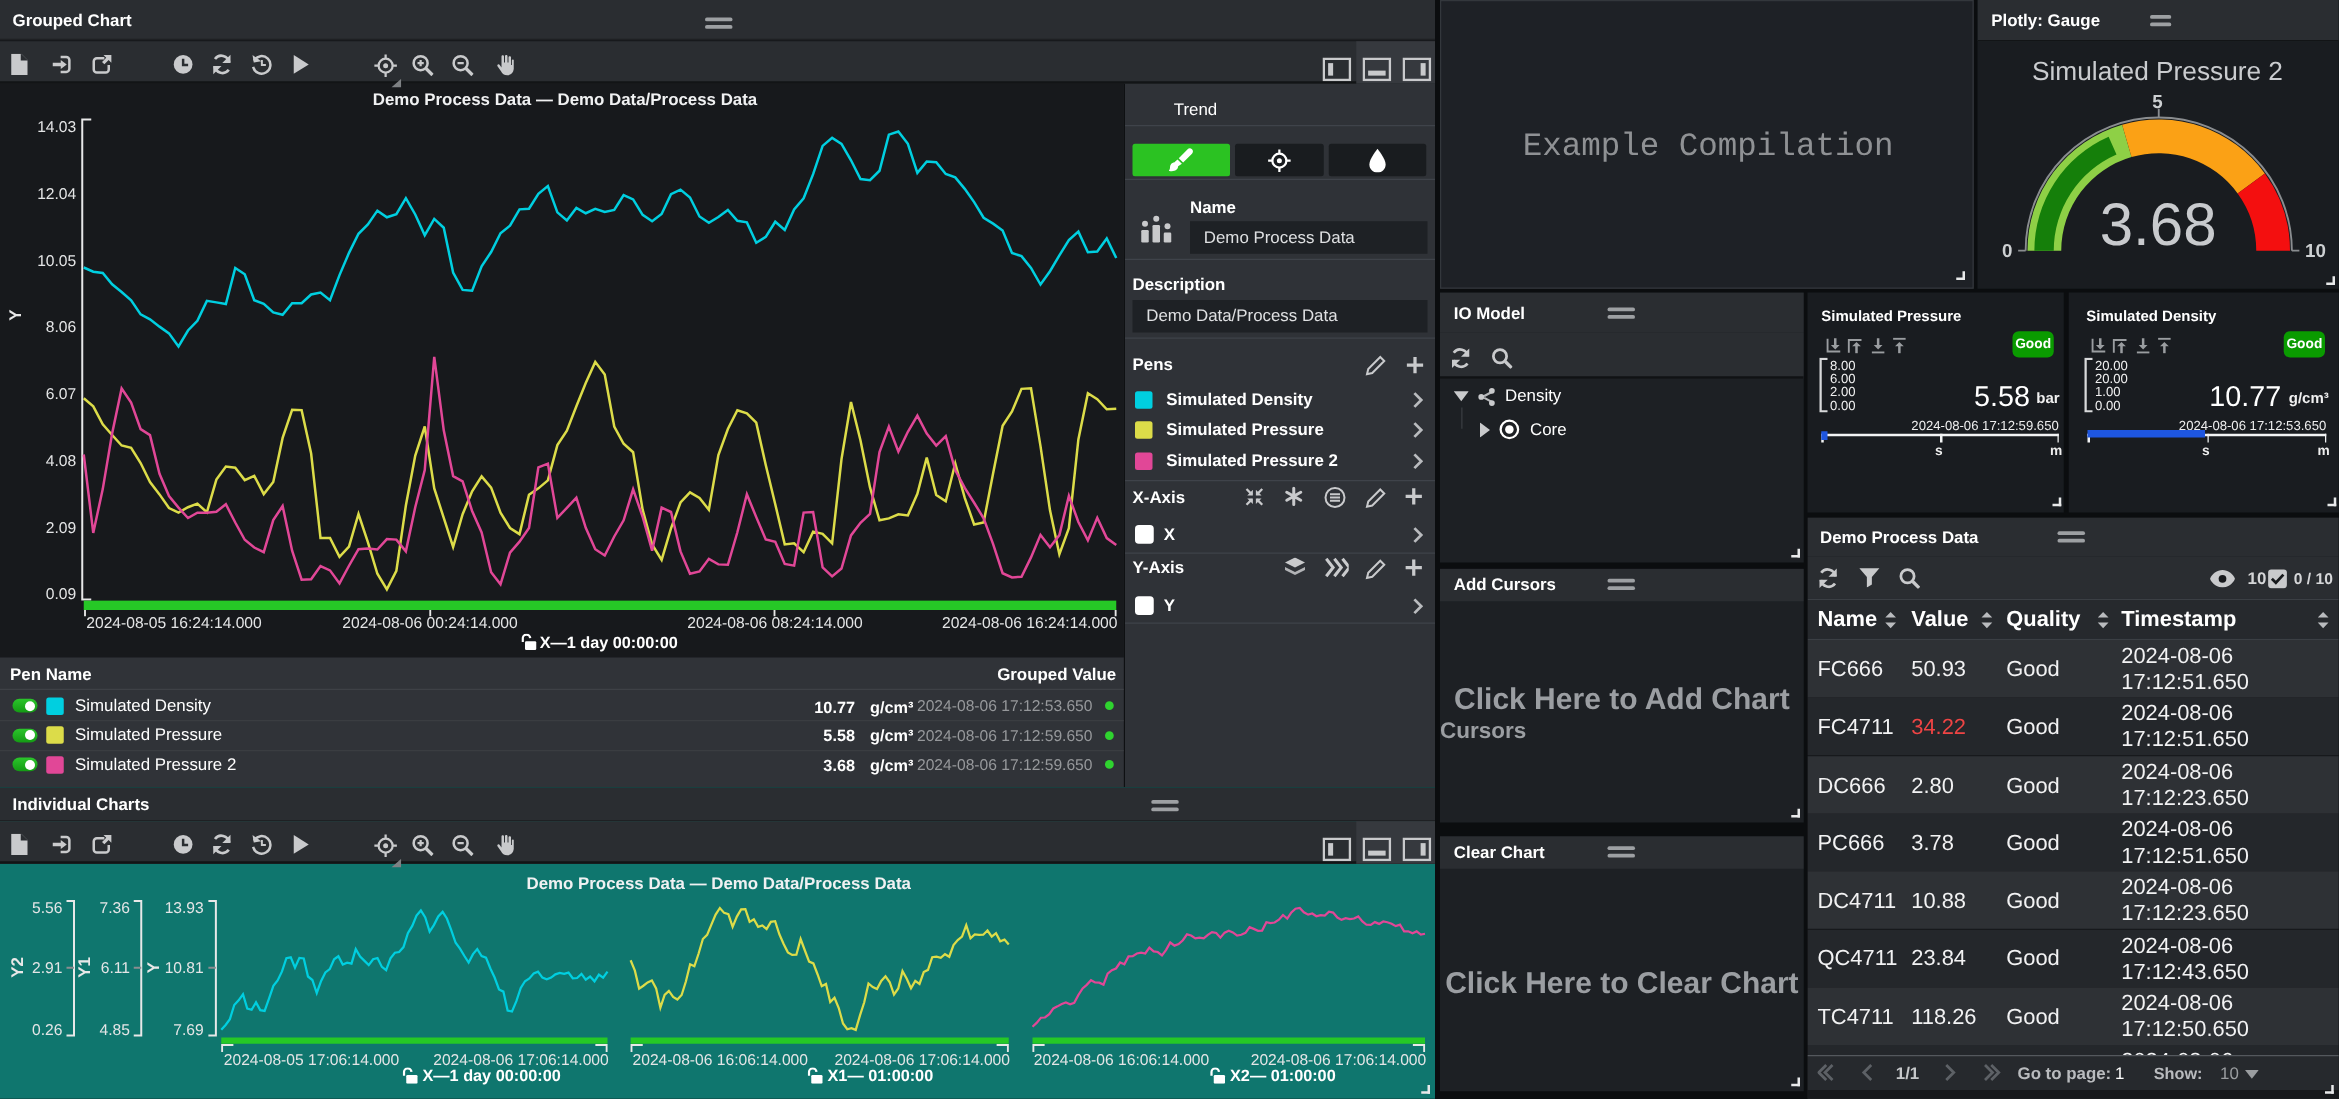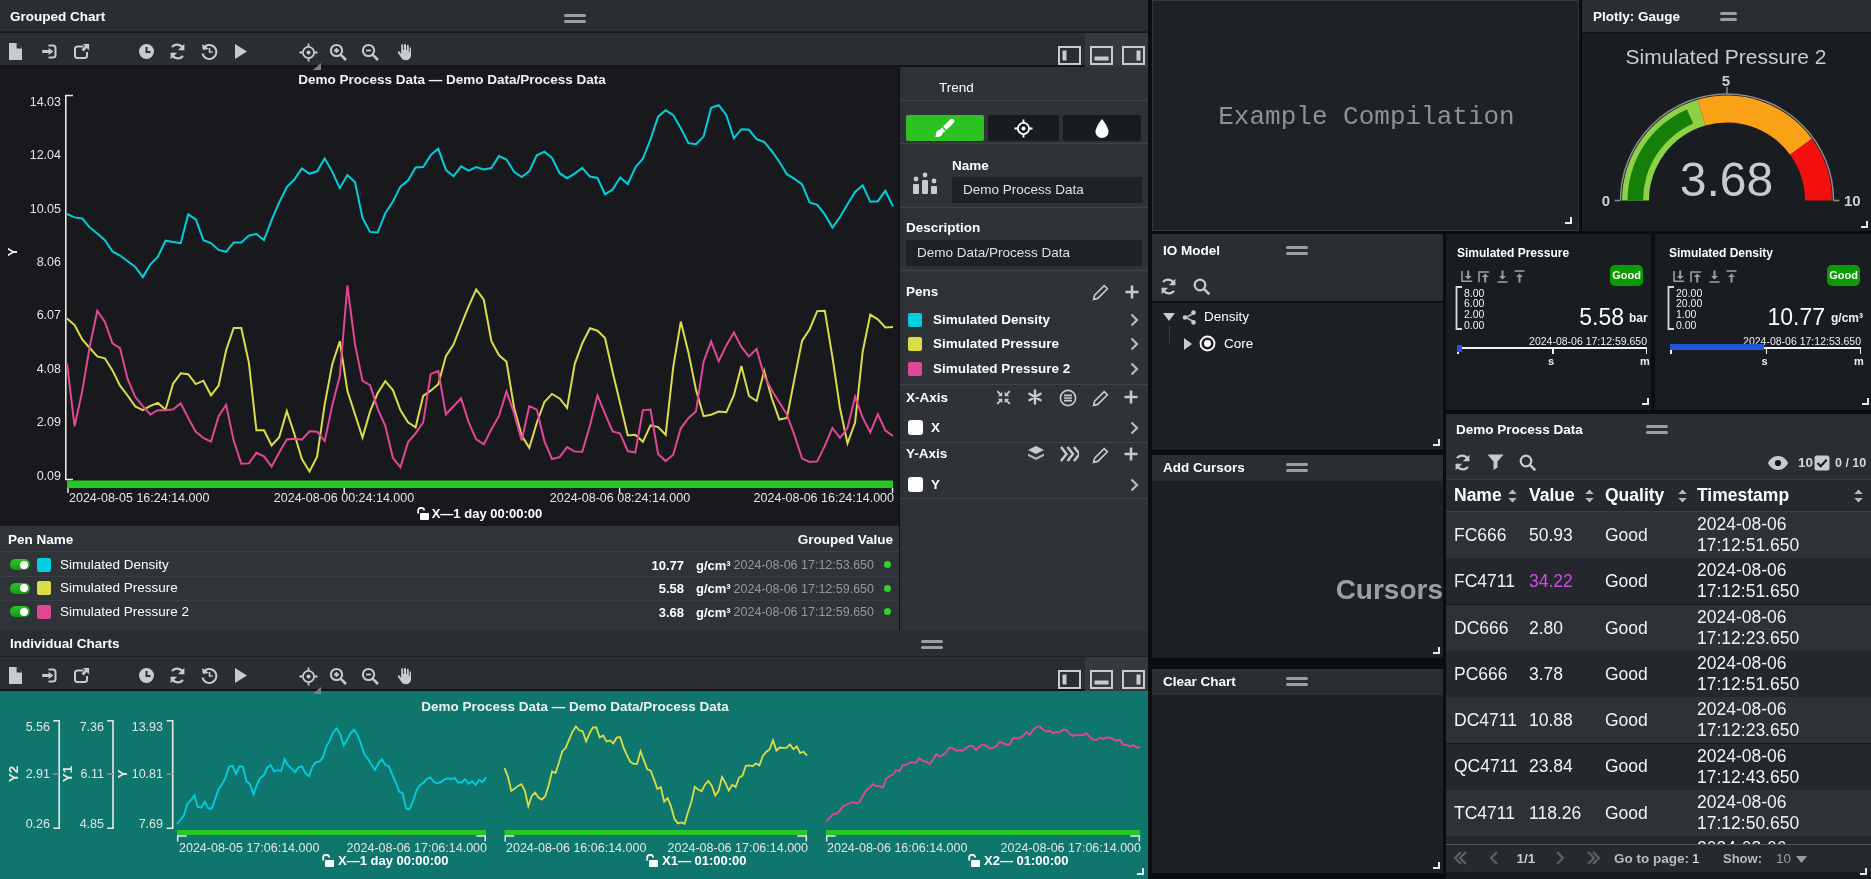--- a/index.html
+++ b/index.html
@@ -695,28 +695,30 @@
     <div class="abs" style="left:15px;top:109.5px;width:94px;height:6px;background:#1e56e0"></div>
     <div class="abs" style="left:106.5px;top:121px;font-size:11px;font-weight:700;color:#eee">s</div>
     <div class="abs" style="left:199px;top:121px;font-size:11px;font-weight:700;color:#eee">m</div>
     <div class="abs" style="left:207px;top:164px;width:7px;height:7px;border-right:2px solid #e8e9ea;border-bottom:2px solid #e8e9ea"></div>
   </div>
 <div class="panel" style="left:1152px;top:455px;width:291px;height:203px;background:#1d2024">
     <div class="phdr" style="top:0;height:26px"></div>
     <div class="ptitle" style="left:11px;top:5px">Add Cursors</div>
     <div class="abs" style="left:134px;top:8px;width:22px;height:3px;background:#9da0a3;border-radius:2px"></div>
     <div class="abs" style="left:134px;top:14px;width:22px;height:3px;background:#9da0a3;border-radius:2px"></div>
-    <div class="abs" style="left:0;top:119px;width:291px;text-align:right;font-size:28px;font-weight:700;color:#9b9ea2">Cursors</div>
+    <div class="abs" style="left:0;top:91px;width:291px;text-align:center;font-size:24px;font-weight:700;color:#9b9ea2">Click Here to Add Chart</div>
+    <div class="abs" style="left:0;top:119px;width:291px;text-align:left;font-size:18px;font-weight:700;color:#9b9ea2">Cursors</div>
     <div class="abs" style="left:281px;top:192px;width:7px;height:7px;border-right:2px solid #e8e9ea;border-bottom:2px solid #e8e9ea"></div>
   </div>
 <div class="panel" style="left:1152px;top:669px;width:291px;height:204px;background:#1d2024">
     <div class="phdr" style="top:0;height:26px"></div>
     <div class="ptitle" style="left:11px;top:5px">Clear Chart</div>
     <div class="abs" style="left:134px;top:8px;width:22px;height:3px;background:#9da0a3;border-radius:2px"></div>
     <div class="abs" style="left:134px;top:14px;width:22px;height:3px;background:#9da0a3;border-radius:2px"></div>
+    <div class="abs" style="left:0;top:104px;width:291px;text-align:center;font-size:24px;font-weight:700;color:#9b9ea2">Click Here to Clear Chart</div>
     <div class="abs" style="left:281px;top:193px;width:7px;height:7px;border-right:2px solid #e8e9ea;border-bottom:2px solid #e8e9ea"></div>
   </div>
 <div class="panel" style="left:1446px;top:414px;width:425px;height:465px;background:#17191c">
 <div class="phdr" style="top:0;height:31px"></div>
 <div class="ptitle" style="left:10px;top:8px">Demo Process Data</div>
 <div class="abs" style="left:200px;top:11px;width:22px;height:3px;background:#9da0a3;border-radius:2px"></div>
     <div class="abs" style="left:200px;top:17px;width:22px;height:3px;background:#9da0a3;border-radius:2px"></div>
 <div class="abs" style="left:0;top:31px;width:425px;height:34px;background:#2a2d31"></div>
 <div class="abs" style="left:8px;top:40px">
       <svg class="ic " width="17" height="17" viewBox="0 0 17 17">
@@ -772,21 +774,21 @@
       <path fill="#b9bbbe" d="M5.5 0.5L9.8 5H1.2z M5.5 13.5L9.8 9H1.2z"></path>
     </svg>
 <div class="abs" style="left:0;top:97px;width:425px;height:1px;background:#3b3f44"></div>
 <div class="abs" style="left:0;top:98px;width:425px;height:46px;background:#2e3135"></div>
 <div class="abs" style="left:8px;top:111px;font-size:17.5px;color:#f2f2f3">FC666</div>
 <div class="abs" style="left:83px;top:111px;font-size:17.5px;color:#f2f2f3">50.93</div>
 <div class="abs" style="left:159px;top:111px;font-size:17.5px;color:#f2f2f3">Good</div>
 <div class="abs" style="left:251px;top:100px;font-size:17.5px;color:#f2f2f3;line-height:21px">2024-08-06<br>17:12:51.650</div>
 <div class="abs" style="left:0;top:144px;width:425px;height:46px;background:#24272b"></div>
 <div class="abs" style="left:8px;top:157px;font-size:17.5px;color:#f2f2f3">FC4711</div>
-<div class="abs" style="left:83px;top:157px;font-size:17.5px;color:#d946ef">34.22</div>
+<div class="abs" style="left:83px;top:157px;font-size:17.5px;color:#ef4444">34.22</div>
 <div class="abs" style="left:159px;top:157px;font-size:17.5px;color:#f2f2f3">Good</div>
 <div class="abs" style="left:251px;top:146px;font-size:17.5px;color:#f2f2f3;line-height:21px">2024-08-06<br>17:12:51.650</div>
 <div class="abs" style="left:0;top:191px;width:425px;height:46px;background:#2e3135"></div>
 <div class="abs" style="left:8px;top:204px;font-size:17.5px;color:#f2f2f3">DC666</div>
 <div class="abs" style="left:83px;top:204px;font-size:17.5px;color:#f2f2f3">2.80</div>
 <div class="abs" style="left:159px;top:204px;font-size:17.5px;color:#f2f2f3">Good</div>
 <div class="abs" style="left:251px;top:193px;font-size:17.5px;color:#f2f2f3;line-height:21px">2024-08-06<br>17:12:23.650</div>
 <div class="abs" style="left:0;top:237px;width:425px;height:46px;background:#24272b"></div>
 <div class="abs" style="left:8px;top:250px;font-size:17.5px;color:#f2f2f3">PC666</div>
 <div class="abs" style="left:83px;top:250px;font-size:17.5px;color:#f2f2f3">3.78</div>

